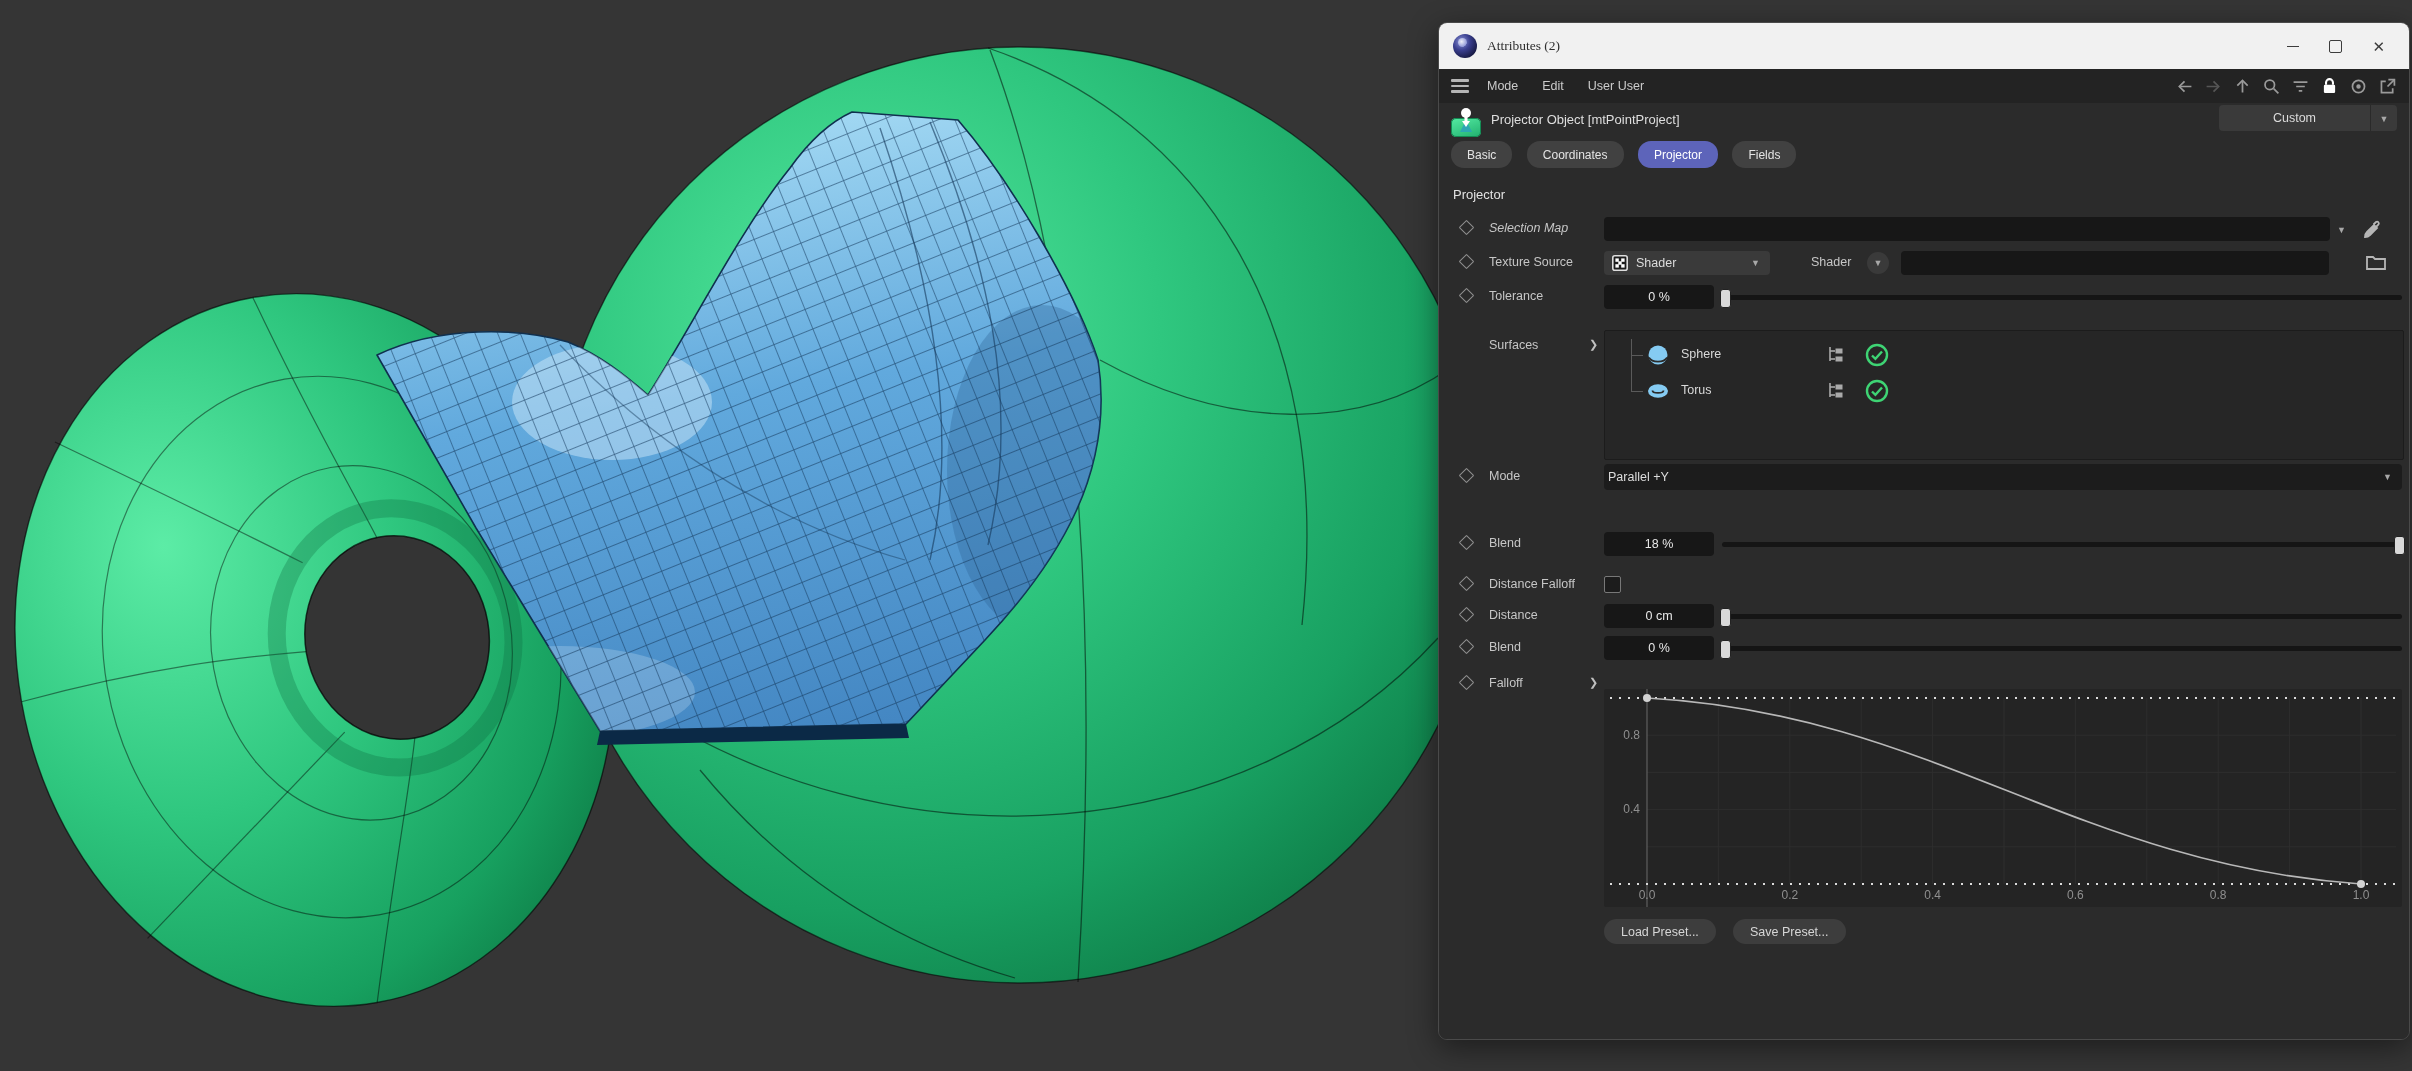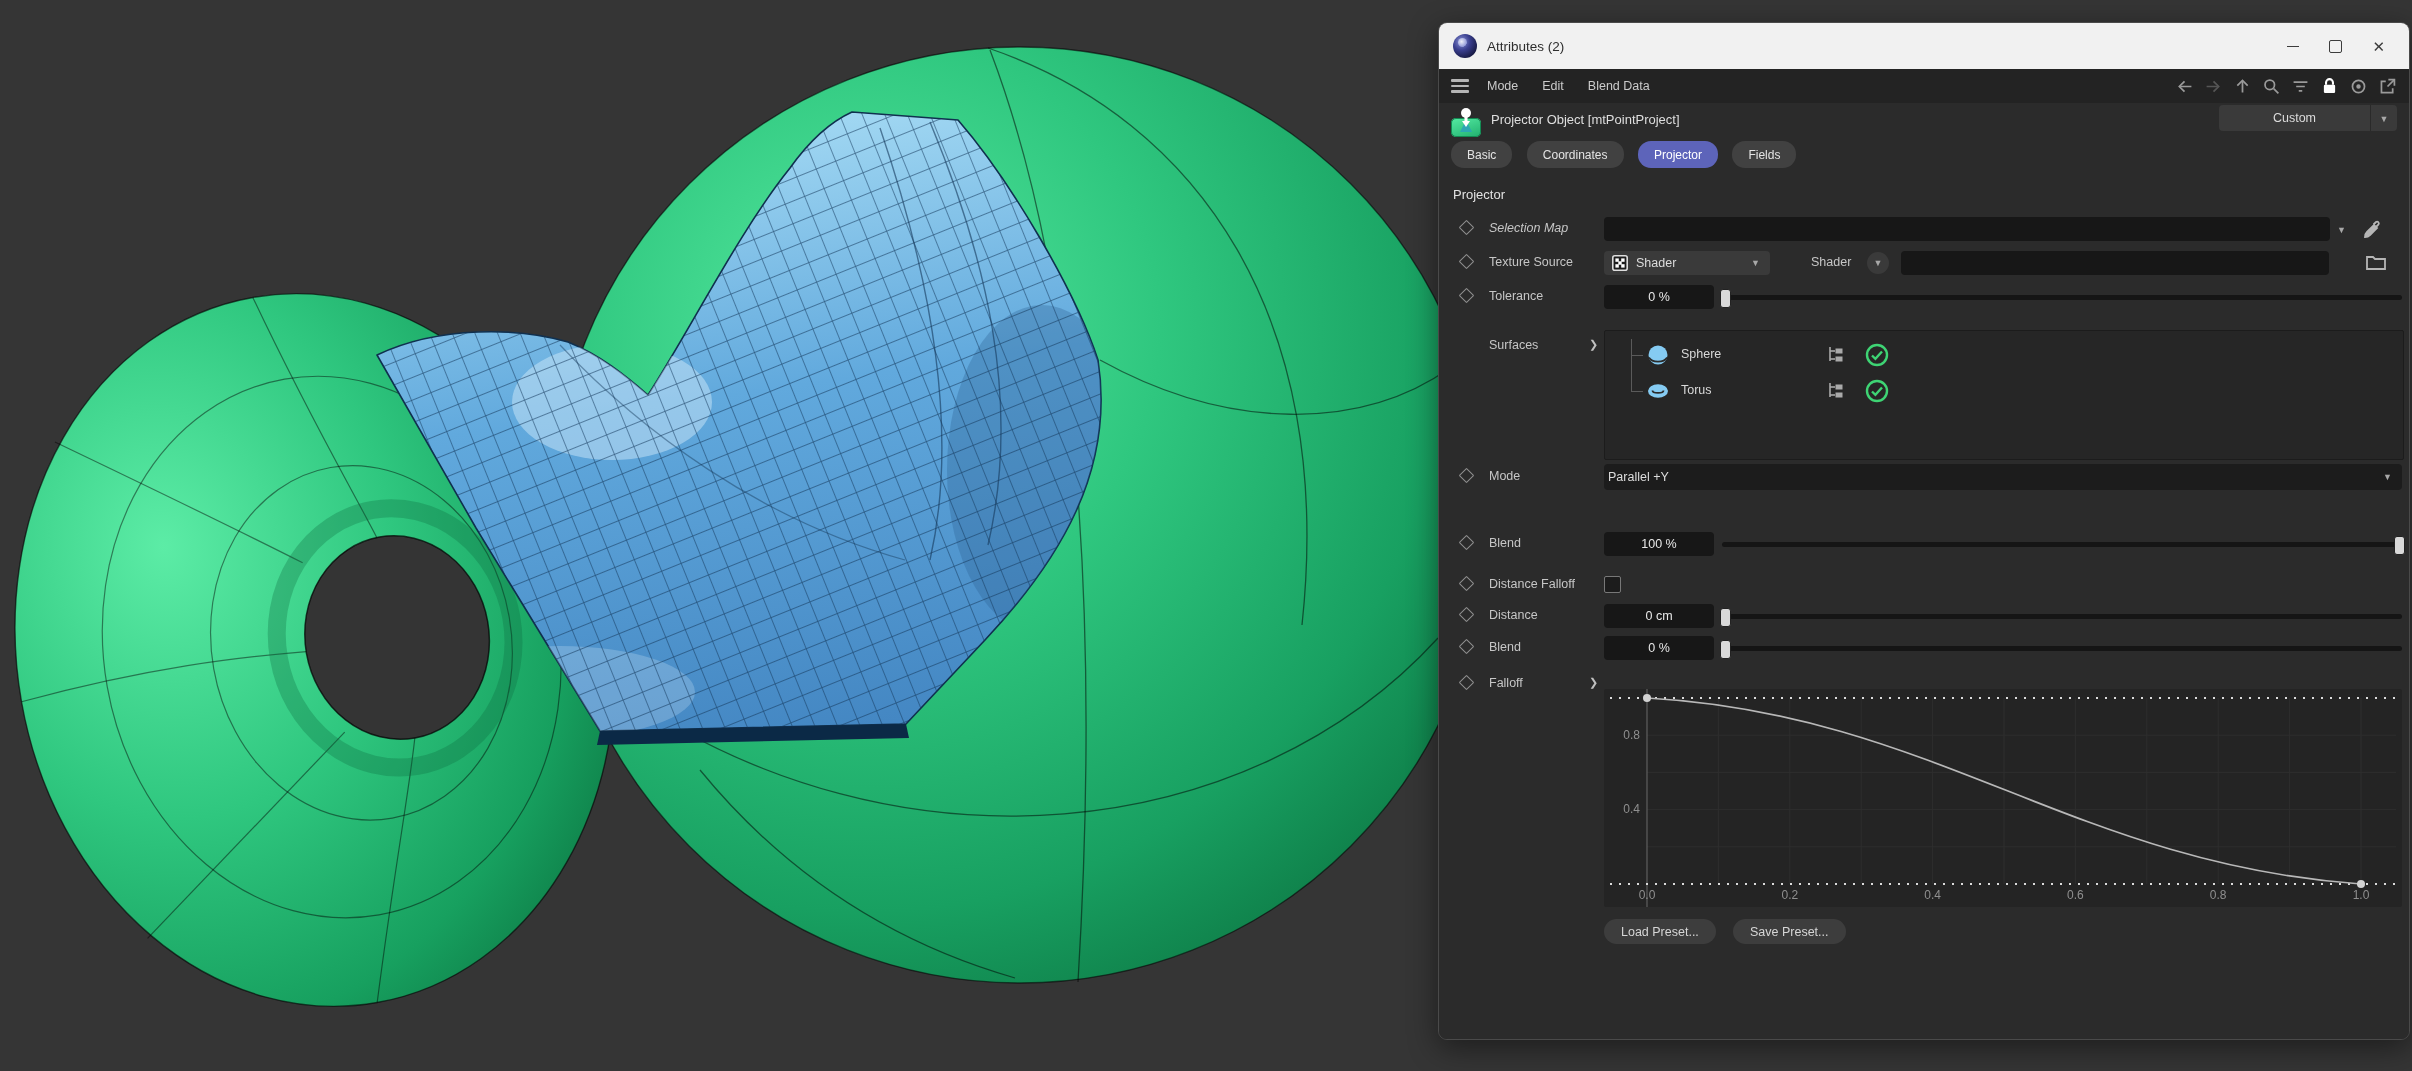--- a/index.html
+++ b/index.html
@@ -11,21 +11,21 @@
   
   .panel{position:absolute;left:1438px;top:22px;width:970px;height:1016px;
          background:#2b2b2b;border:1px solid #4a4a4a;border-radius:9px;overflow:hidden;
          box-shadow:0 8px 30px rgba(0,0,0,.45);}
   .titlebar{height:46px;background:#f1f1f1;display:flex;align-items:center;padding:0 10px 0 14px;}
   .titlebar .appicon{width:24px;height:24px;border-radius:50%;
       background:radial-gradient(circle at 35% 32%,#8b93d6 0%,#3a3f8f 38%,#14163c 80%);
       position:relative;margin-right:10px;}
   .titlebar .appicon:after{content:"";position:absolute;left:5px;top:4px;width:9px;height:9px;border-radius:50%;
       background:radial-gradient(circle at 40% 40%,#ffffff,#9aa2e0 70%,transparent 75%);opacity:.85;}
-  .titlebar .title{font-size:13.5px;color:#2e2e2e;}
+  .titlebar .title{font-size:13.5px;color:#2e2e2e;font-family:Liberation Serif, serif;}
   .winbtns{margin-left:auto;display:flex;align-items:center;gap:30px;padding-right:14px;}
   .wmin{width:12px;border-top:1.5px solid #3c3c3c;display:inline-block;}
   .wmax{width:11px;height:11px;border:1.5px solid #3c3c3c;border-radius:2px;display:inline-block;}
   .wclose{font-size:15px;color:#3c3c3c;line-height:1;}
   .menubar{height:34px;background:#232323;border-bottom:1px solid #191919;display:flex;align-items:center;padding:0 12px;}
   .hamburger{width:18px;margin-right:18px;display:inline-flex;flex-direction:column;gap:3px;}
   .hamburger i{height:2.5px;background:#b5b5b5;border-radius:1px;}
   .menuitem{font-size:12.5px;color:#cbcbcb;margin-right:24px;}
   .miconrow{margin-left:auto;display:flex;align-items:center;gap:9px;}
   .micon{width:20px;height:20px;display:inline-flex;align-items:center;justify-content:center;}
@@ -169,21 +169,21 @@
   </div>
 
   <div class="menubar">
     <span class="hamburger">
         <i></i>
         <i></i>
         <i></i>
       </span>
     <span class="menuitem">Mode</span>
     <span class="menuitem">Edit</span>
-    <span class="menuitem">Blend Data</span>
+    <span class="menuitem">User User</span>
     <span class="miconrow">
       <span class="micon">
         <svg width="19" height="19" viewBox="0 0 22 22" fill="none" stroke="#9a9a9a" stroke-width="2">
             <path d="M19 11H6"></path>
             <path d="M11 5 5 11l6 6"></path>
           </svg>
         </span>
       <span class="micon">
         <svg width="19" height="19" viewBox="0 0 22 22" fill="none" stroke="#555555" stroke-width="2">
             <path d="M3 11h13"></path>
@@ -378,21 +378,21 @@
       <span class="ddown" style="left:165px;top:0;width:798px;height:26px;">
         <span style="margin-left:4px;">Parallel +Y</span>
         <span class="chev" style="margin-left:auto;margin-right:10px;">▼</span>
       </span>
     </div>
 
 
     <div class="row" style="top:428px;">
       <span class="diamond"></span>
       <span class="rlabel">Blend</span>
-      <span class="field">100 %</span>
+      <span class="field">18 %</span>
       <span class="slider">
         <span class="track"><span class="fill" style="width:100%;"></span></span>
         <span class="handle" style="left:calc(100% - 8px);"></span>
       </span>
     </div>
 
     <div class="row" style="top:469px;">
       <span class="diamond"></span>
       <span class="rlabel">Distance Falloff</span>
       <span class="checkbox"></span>

